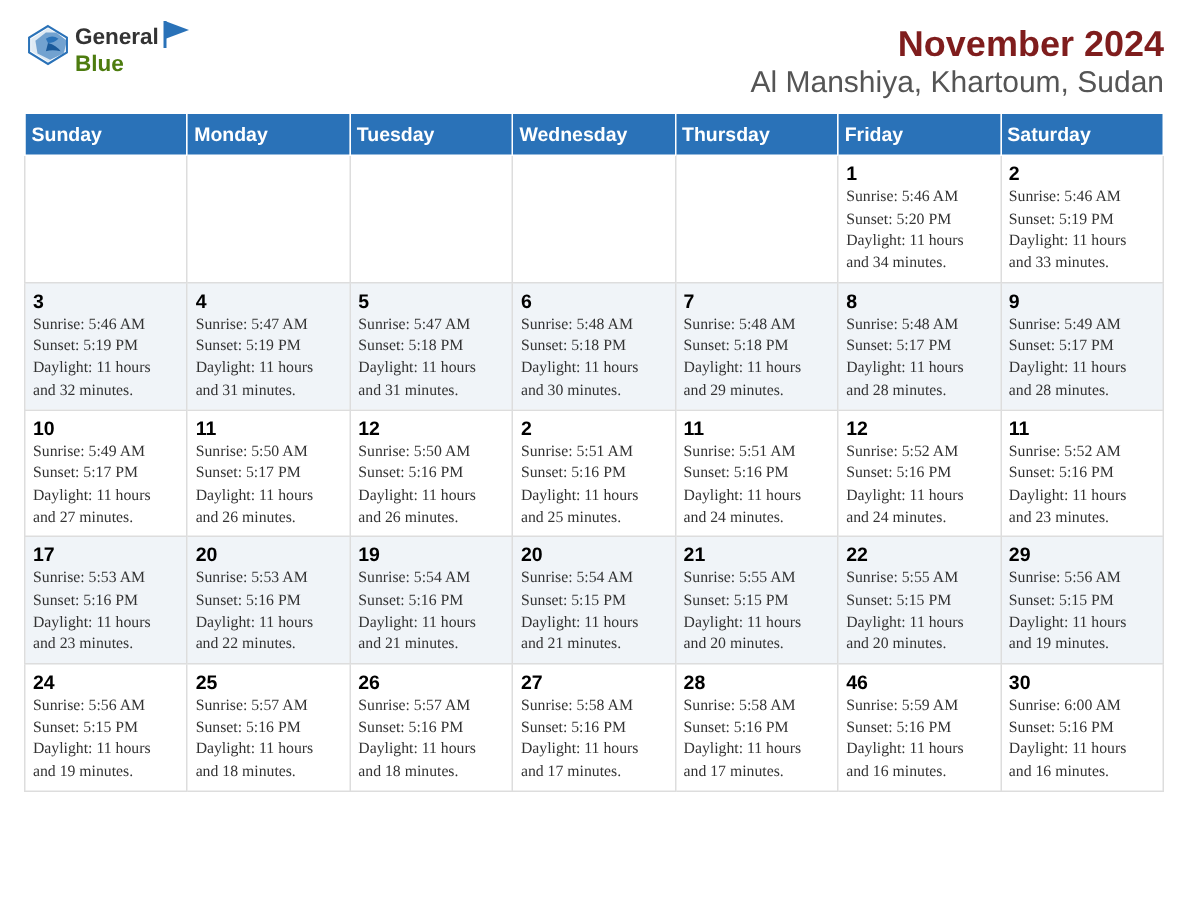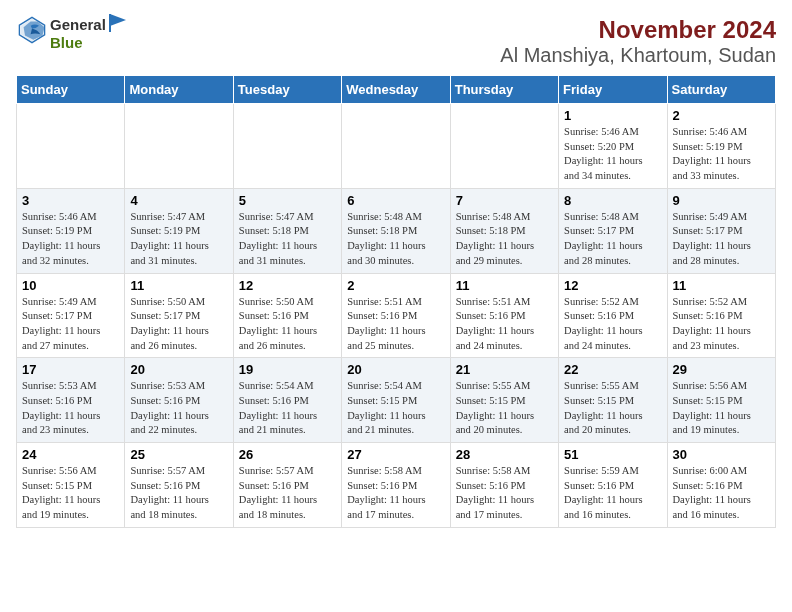--- a/index.html
+++ b/index.html
@@ -248,21 +248,21 @@
         </td>
         <td>
           <span class="day-num">27</span>
           <div class="day-info">Sunrise: 5:58 AM<br>Sunset: 5:16 PM<br>Daylight: 11 hours<br>and 17 minutes.</div>
         </td>
         <td>
           <span class="day-num">28</span>
           <div class="day-info">Sunrise: 5:58 AM<br>Sunset: 5:16 PM<br>Daylight: 11 hours<br>and 17 minutes.</div>
         </td>
         <td>
-          <span class="day-num">51</span>
+          <span class="day-num">46</span>
           <div class="day-info">Sunrise: 5:59 AM<br>Sunset: 5:16 PM<br>Daylight: 11 hours<br>and 16 minutes.</div>
         </td>
         <td>
           <span class="day-num">30</span>
           <div class="day-info">Sunrise: 6:00 AM<br>Sunset: 5:16 PM<br>Daylight: 11 hours<br>and 16 minutes.</div>
         </td>
       </tr>
     </tbody>
 </table>
 

